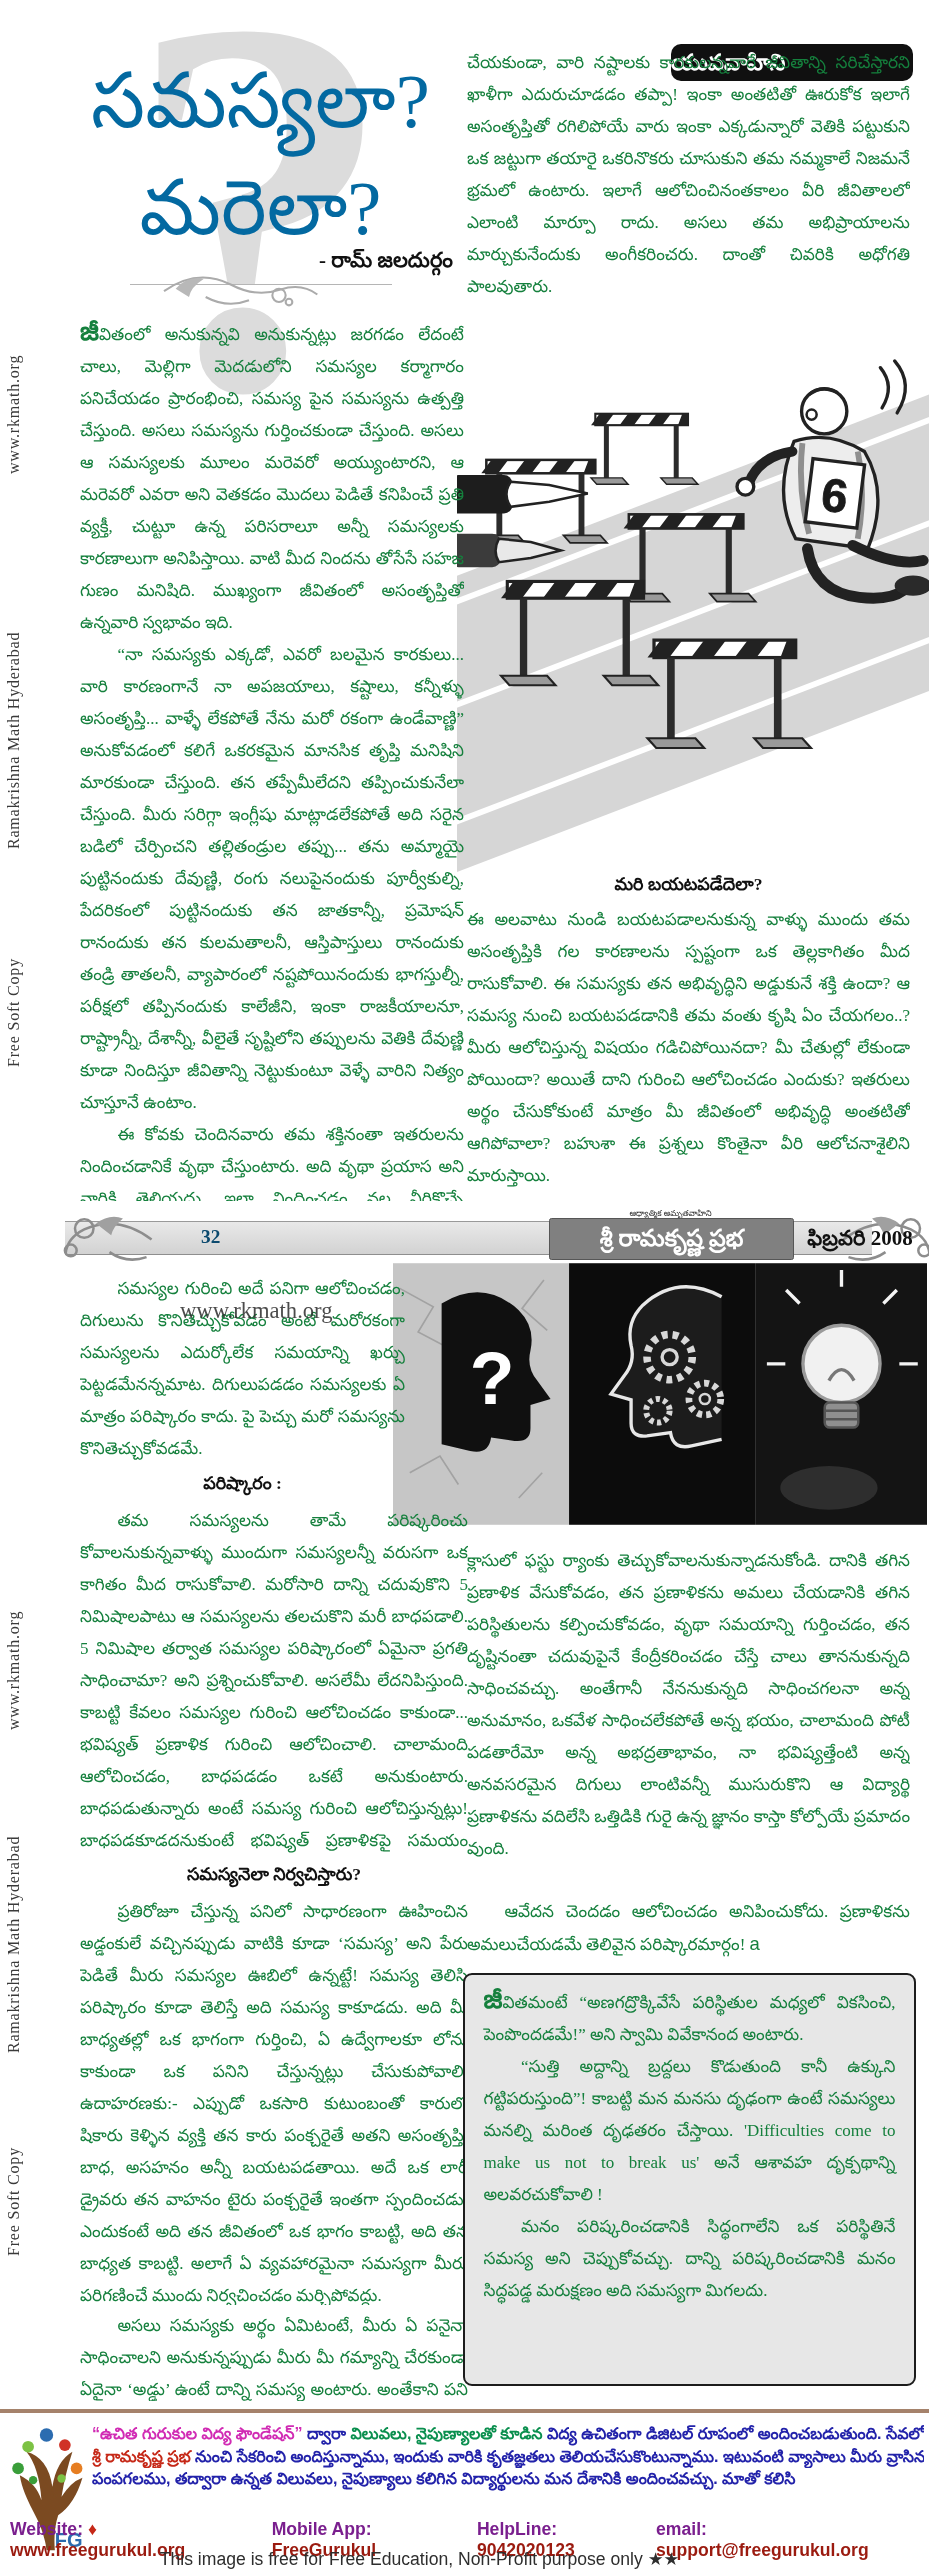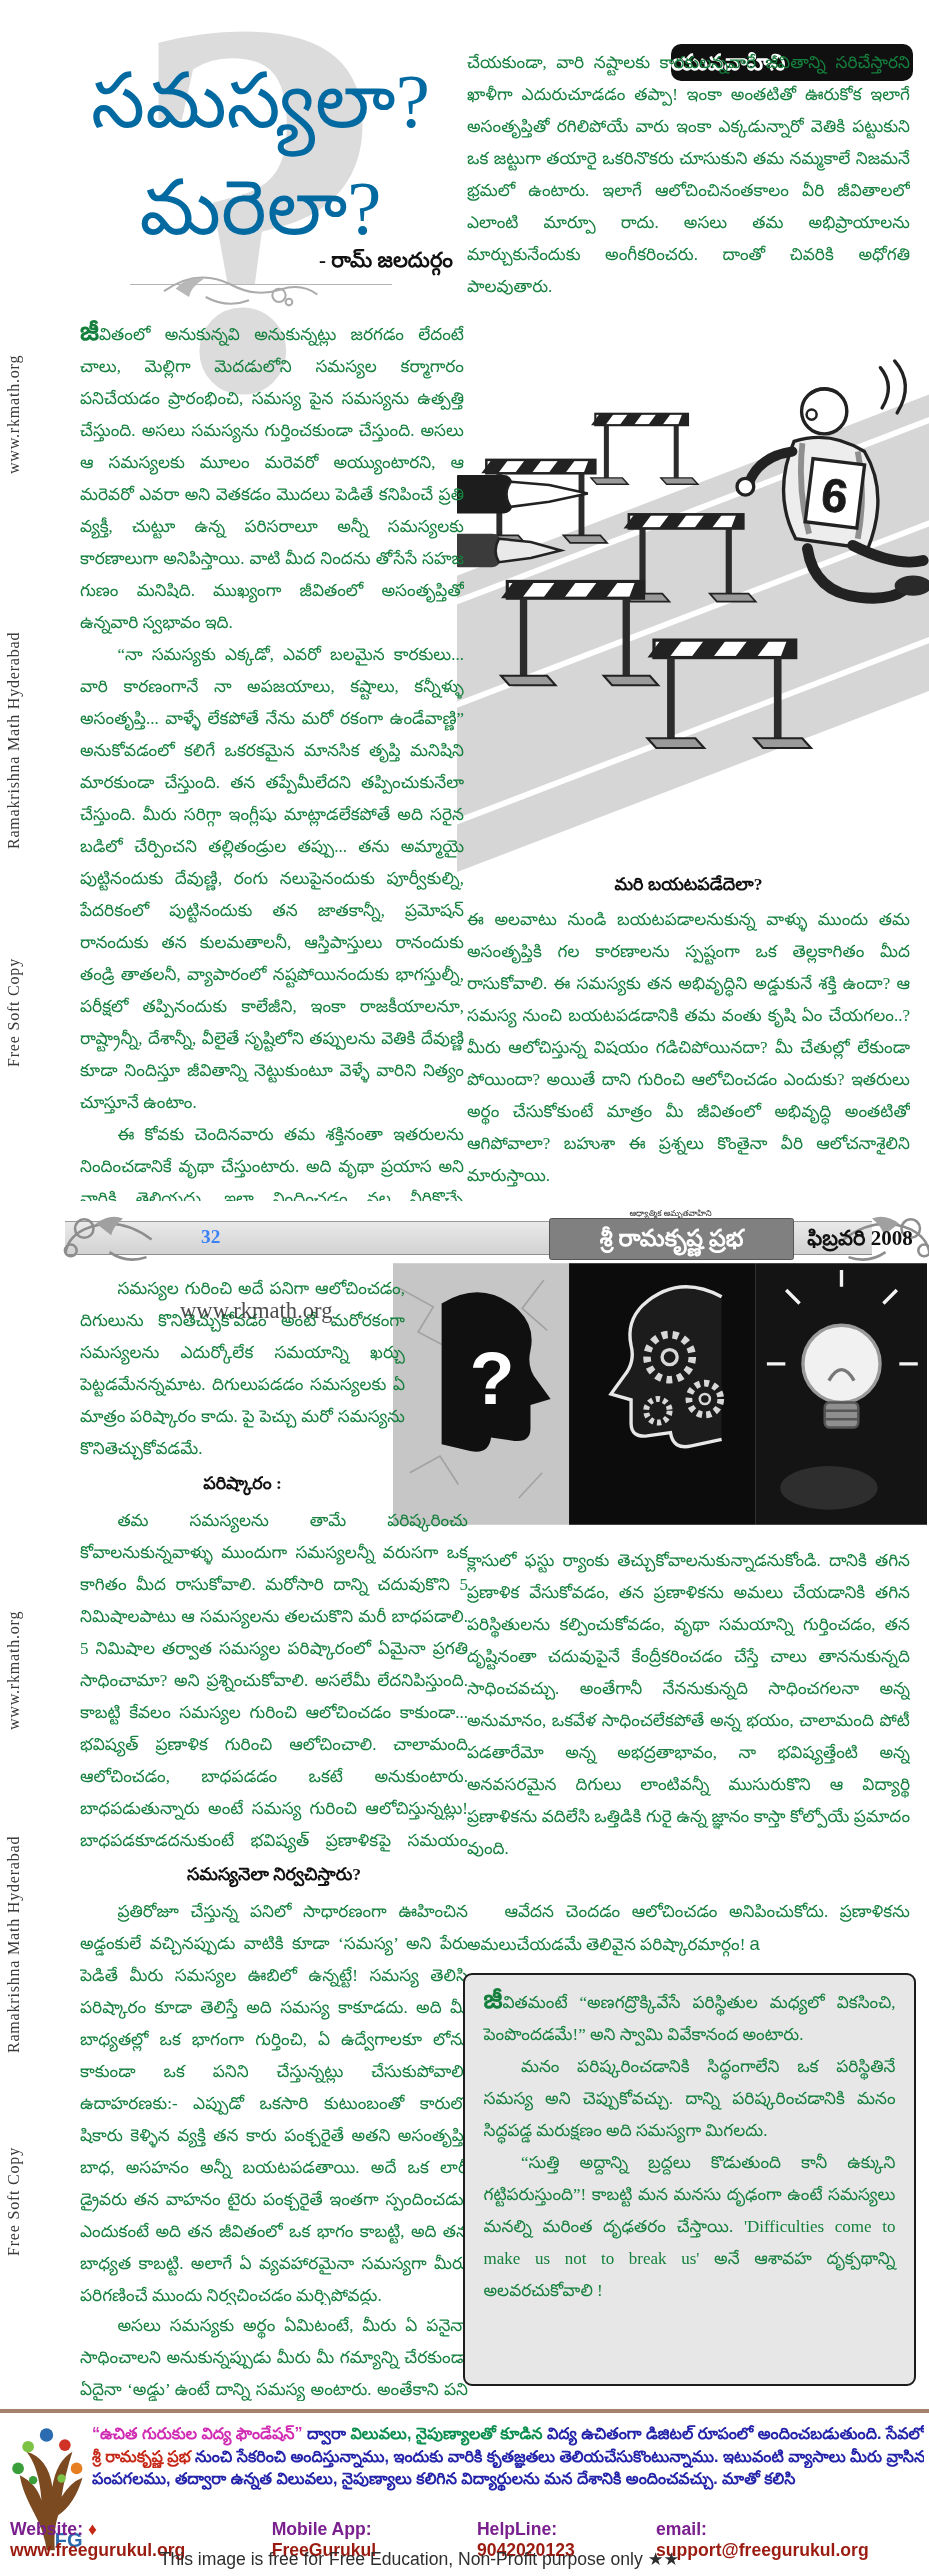--- a/index.html
+++ b/index.html
@@ -17,21 +17,21 @@
   .badge{background:#101010;color:#fff;border-radius:10px;text-align:left;
          font-weight:bold;font-size:22.6px;line-height:37px;}
   .bigq{font-size:537px;line-height:1;font-weight:bold;color:#dcdcdc;z-index:0;}
   .title{font-weight:normal;font-size:77px;line-height:1.1;text-align:center;color:#0369a1;z-index:2;}
   .author{font-weight:bold;font-size:21px;text-align:right;color:#111;z-index:2;}
   .divband{background:linear-gradient(#e9e9e9,#d2d2d2);border-top:0.8px solid #9a9a9a;
            border-bottom:1.7px solid #8e8e8e;}
   .magbox{background:#808080;border:0.8px solid #565656;color:#fff;text-align:center;
           font-weight:bold;font-size:23.5px;line-height:39px;border-radius:2.5px;}
   .tagline{font-size:8.4px;color:#2e2e2e;text-align:center;white-space:nowrap;}
-  .pagenum{font-weight:bold;font-size:19.3px;color:#3b82f6;}
+  .pagenum{font-weight:bold;font-size:19.3px;color:#0c4a6e;}
   .issuedate{font-weight:bold;font-size:21px;color:#111;white-space:nowrap;}
   .wm{font-size:22.6px;color:rgba(50,50,50,.88);z-index:5;}
   .qbox{background:#e7e7e7;border:2.5px solid #1c1c1c;border-radius:9px;box-sizing:border-box;
         padding:11.7px 18.5px;overflow:hidden;}
   .endmark{font-family:"Liberation Sans",sans-serif;font-size:18.5px;}
   .ftline{white-space:nowrap;overflow:hidden;font-weight:bold;font-size:16px;line-height:22.6px;
           font-family:"Liberation Sans",sans-serif;}
   .c-mag{color:#d12bb4;} .c-blue{color:#2222aa;} .c-green{color:#0a8f4e;}
   .c-red{color:#c62817;} .c-purp{color:#7a1f8e;} .c-dred{color:#9b1b10;}
   .contact{display:flex;justify-content:space-between;align-items:baseline;
@@ -208,22 +208,22 @@
 
 <div class="abs telugu colbox" style="left:467px;top:1545px;width:443px;height:346px;">
   <p>క్లాసులో ఫస్టు ర్యాంకు తెచ్చుకోవాలనుకున్నాడనుకోండి. దానికి తగిన ప్రణాళిక వేసుకోవడం, తన ప్రణాళికను అమలు చేయడానికి తగిన పరిస్థితులను కల్పించుకోవడం, వృథా సమయాన్ని గుర్తించడం, తన దృష్టినంతా చదువుపైనే కేంద్రీకరించడం చేస్తే చాలు తాననుకున్నది సాధించవచ్చు. అంతేగానీ నేననుకున్నది సాధించగలనా అన్న అనుమానం, ఒకవేళ సాధించలేకపోతే అన్న భయం, చాలామంది పోటీ పడతారేమో అన్న అభద్రతాభావం, నా భవిష్యత్తేంటి అన్న అనవసరమైన దిగులు లాంటివన్నీ ముసురుకొని ఆ విద్యార్థి ప్రణాళికను వదిలేసి ఒత్తిడికి గురై ఉన్న జ్ఞానం కాస్తా కోల్పోయే ప్రమాదం వుంది.</p>
 </div>
 <div class="abs telugu colbox" style="left:467px;top:1896px;width:443px;height:72px;">
   <p class="indent"><span>ఆవేదన చెందడం ఆలోచించడం అనిపించుకోదు. ప్రణాళికను అమలుచేయడమే తెలివైన పరిష్కారమార్గం!</span> <span class="endmark">a</span></p>
 </div>
 
 <div class="abs qbox telugu" style="left:463px;top:1973px;width:453px;height:413px;">
   <p><span class="dropcap">జీ</span><span>వితమంటే “అణగద్రొక్కివేసే పరిస్థితుల మధ్యలో వికసించి, పెంపొందడమే!” అని స్వామి వివేకానంద అంటారు.</span></p>
+  <p class="indent">“సుత్తి అద్దాన్ని బ్రద్దలు కొడుతుంది కానీ ఉక్కుని గట్టిపరుస్తుంది”! కాబట్టి మన మనసు దృఢంగా ఉంటే సమస్యలు మనల్ని మరింత దృఢతరం చేస్తాయి. 'Difficulties come to make us not to break us' అనే ఆశావహ దృక్పథాన్ని అలవరచుకోవాలి !</p>
   <p class="indent">మనం పరిష్కరించడానికి సిద్ధంగాలేని ఒక పరిస్థితినే సమస్య అని చెప్పుకోవచ్చు. దాన్ని పరిష్కరించడానికి మనం సిద్ధపడ్డ మరుక్షణం అది సమస్యగా మిగలదు.</p>
-  <p class="indent">“సుత్తి అద్దాన్ని బ్రద్దలు కొడుతుంది కానీ ఉక్కుని గట్టిపరుస్తుంది”! కాబట్టి మన మనసు దృఢంగా ఉంటే సమస్యలు మనల్ని మరింత దృఢతరం చేస్తాయి. 'Difficulties come to make us not to break us' అనే ఆశావహ దృక్పథాన్ని అలవరచుకోవాలి !</p>
 </div>
 
 <div class="abs" style="left:0;top:2409px;width:929px;height:167px;border-top:4.2px solid #a5826b;background:#fff;">
 
   <svg class="abs" style="left:8.4px;top:11.7px;" width="77" height="127" viewBox="0 0 92 152">
     <path d="M46,150 C42,112 20,96 14,60 q20,10 26,30 q-3,-40 -18,-58 q26,7 31,42 q5,-31 24,-42 q-9,28 -13,54 q11,-18 25,-23 q-9,31 -29,45 q-6,18 -4,42 Z" fill="#7b4a21"></path>
     <circle cx="12" cy="52" r="7" fill="#3a9e3a"></circle>
       <circle cx="24" cy="26" r="7" fill="#7cc244"></circle>
     <circle cx="46" cy="12" r="8" fill="#2b6cb0"></circle>
       <circle cx="68" cy="24" r="7" fill="#d03226"></circle>

